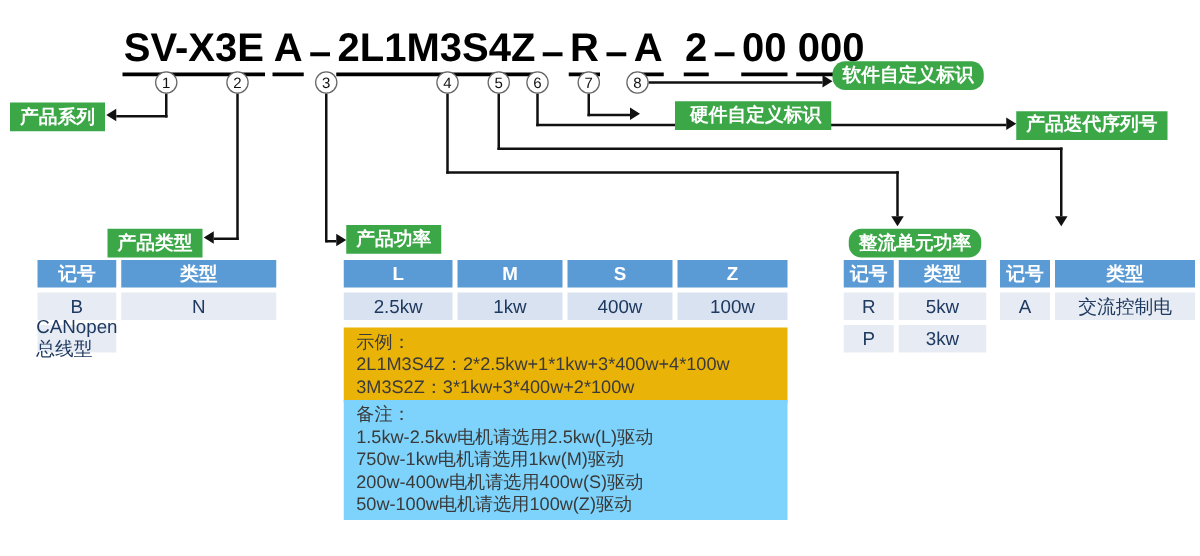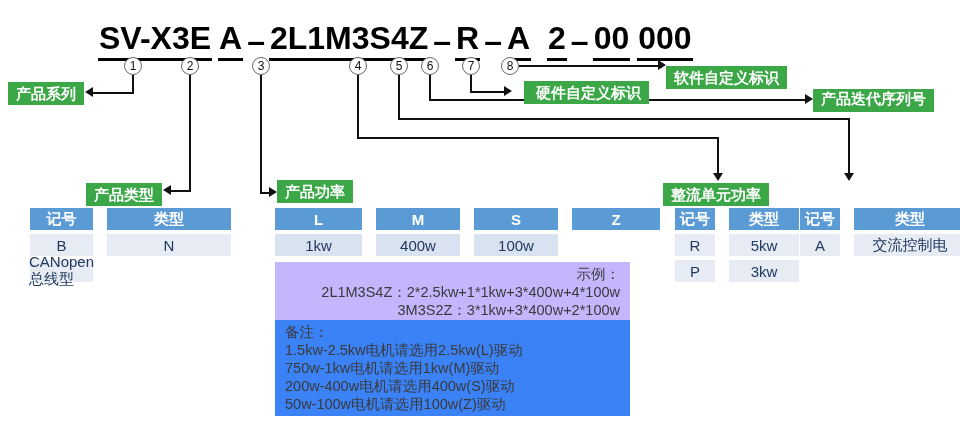--- a/index.html
+++ b/index.html
@@ -27,32 +27,32 @@
   .arr{position:absolute;width:0;height:0;}
   .arr.left {border-top:5px solid transparent;border-bottom:5px solid transparent;border-right:8px solid #111;}
   .arr.right{border-top:5px solid transparent;border-bottom:5px solid transparent;border-left:8px solid #111;}
   .arr.down {border-left:5px solid transparent;border-right:5px solid transparent;border-top:8px solid #111;}
 
   
   .glabel{position:absolute;background:#3BA747;color:#fff;font-weight:bold;
           font-size:15px;line-height:17px;padding:3px 8px;white-space:nowrap;}
 
   
-  .grid{position:absolute;display:grid;gap:4px 14px;}
+  .grid{position:absolute;display:grid;gap:4px 4px;}
   .hcell{background:#5B9BD5;color:#fff;font-weight:bold;font-size:15px;height:22px;
          display:flex;align-items:center;justify-content:center;}
   .dcell{background:#E7EBF3;color:#1F3A60;font-size:15px;height:22px;
          display:flex;align-items:center;justify-content:center;}
   .dcell.mid{background:#D9E2F0;}
 
   
   .block{position:absolute;left:275px;width:355px;box-sizing:border-box;
          padding:3px 10px;font-size:14.5px;line-height:18px;color:#3A3A3A;}
-  .block.example{background:#c4b5fd;text-align:right;}
-  .block.notes{background:#3b82f6;}
+  .block.example{background:#eab308;}
+  .block.notes{background:#7dd3fc;}
 </style>
 </head>
 <body>
 
 <div class="canvas">
 
   <div class="title">
     <span class="seg u">SV-X3E</span>
     <span class="seg u" style="margin-left:6px;">A</span>
     <span class="dash">–</span>
@@ -103,40 +103,41 @@
   <div class="arr right" style="left:805px;top:94px;"></div>
 
   <div class="vline" style="left:470px;top:75px;height:18px;"></div>
   <div class="hline" style="left:470px;top:91px;width:34px;"></div>
   <div class="arr right" style="left:504px;top:86px;"></div>
 
   <div class="hline" style="left:519px;top:65px;width:139px;"></div>
   <div class="arr right" style="left:658px;top:60px;"></div>
 
   <div class="glabel" style="left:8px;top:82px;">产品系列</div>
-  <div class="glabel" style="left:666px;top:66px;">软件自定义标识</div>
-  <div class="glabel" style="left:524px;top:81px;padding-left:12px;">硬件自定义标识</div>
+  <div class="glabel" style="left:666px;top:49px;border-radius:10px;">软件自定义标识</div>
+  <div class="glabel" style="left:540px;top:81px;padding-left:12px;">硬件自定义标识</div>
   <div class="glabel" style="left:813px;top:89px;font-family:Liberation Mono, monospace;">产品迭代序列号</div>
   <div class="glabel" style="left:86px;top:183px;">产品类型</div>
   <div class="glabel" style="left:277px;top:180px;">产品功率</div>
-  <div class="glabel" style="left:663px;top:183px;">整流单元功率</div>
+  <div class="glabel" style="left:679px;top:183px;border-radius:10px;">整流单元功率</div>
 
   <div class="grid" style="left:30px;top:208px;grid-template-columns:63px 124px;">
     <div class="hcell">记号</div>
     <div class="hcell">类型</div>
     <div class="dcell">B</div>
     <div class="dcell">N</div>
     <div class="dcell">CANopen总线型</div>
   </div>
 
   <div class="grid" style="left:275px;top:208px;grid-template-columns:87px 84px 84px 88px;">
     <div class="hcell">L</div>
     <div class="hcell">M</div>
     <div class="hcell">S</div>
     <div class="hcell">Z</div>
+    <div class="dcell mid">2.5kw</div>
     <div class="dcell mid">1kw</div>
     <div class="dcell mid">400w</div>
     <div class="dcell mid">100w</div>
   </div>
 
   <div class="block example" style="top:262px;">
     <div>示例：</div>
     <div>2L1M3S4Z：2*2.5kw+1*1kw+3*400w+4*100w</div>
     <div>3M3S2Z：3*1kw+3*400w+2*100w</div>
   </div>

